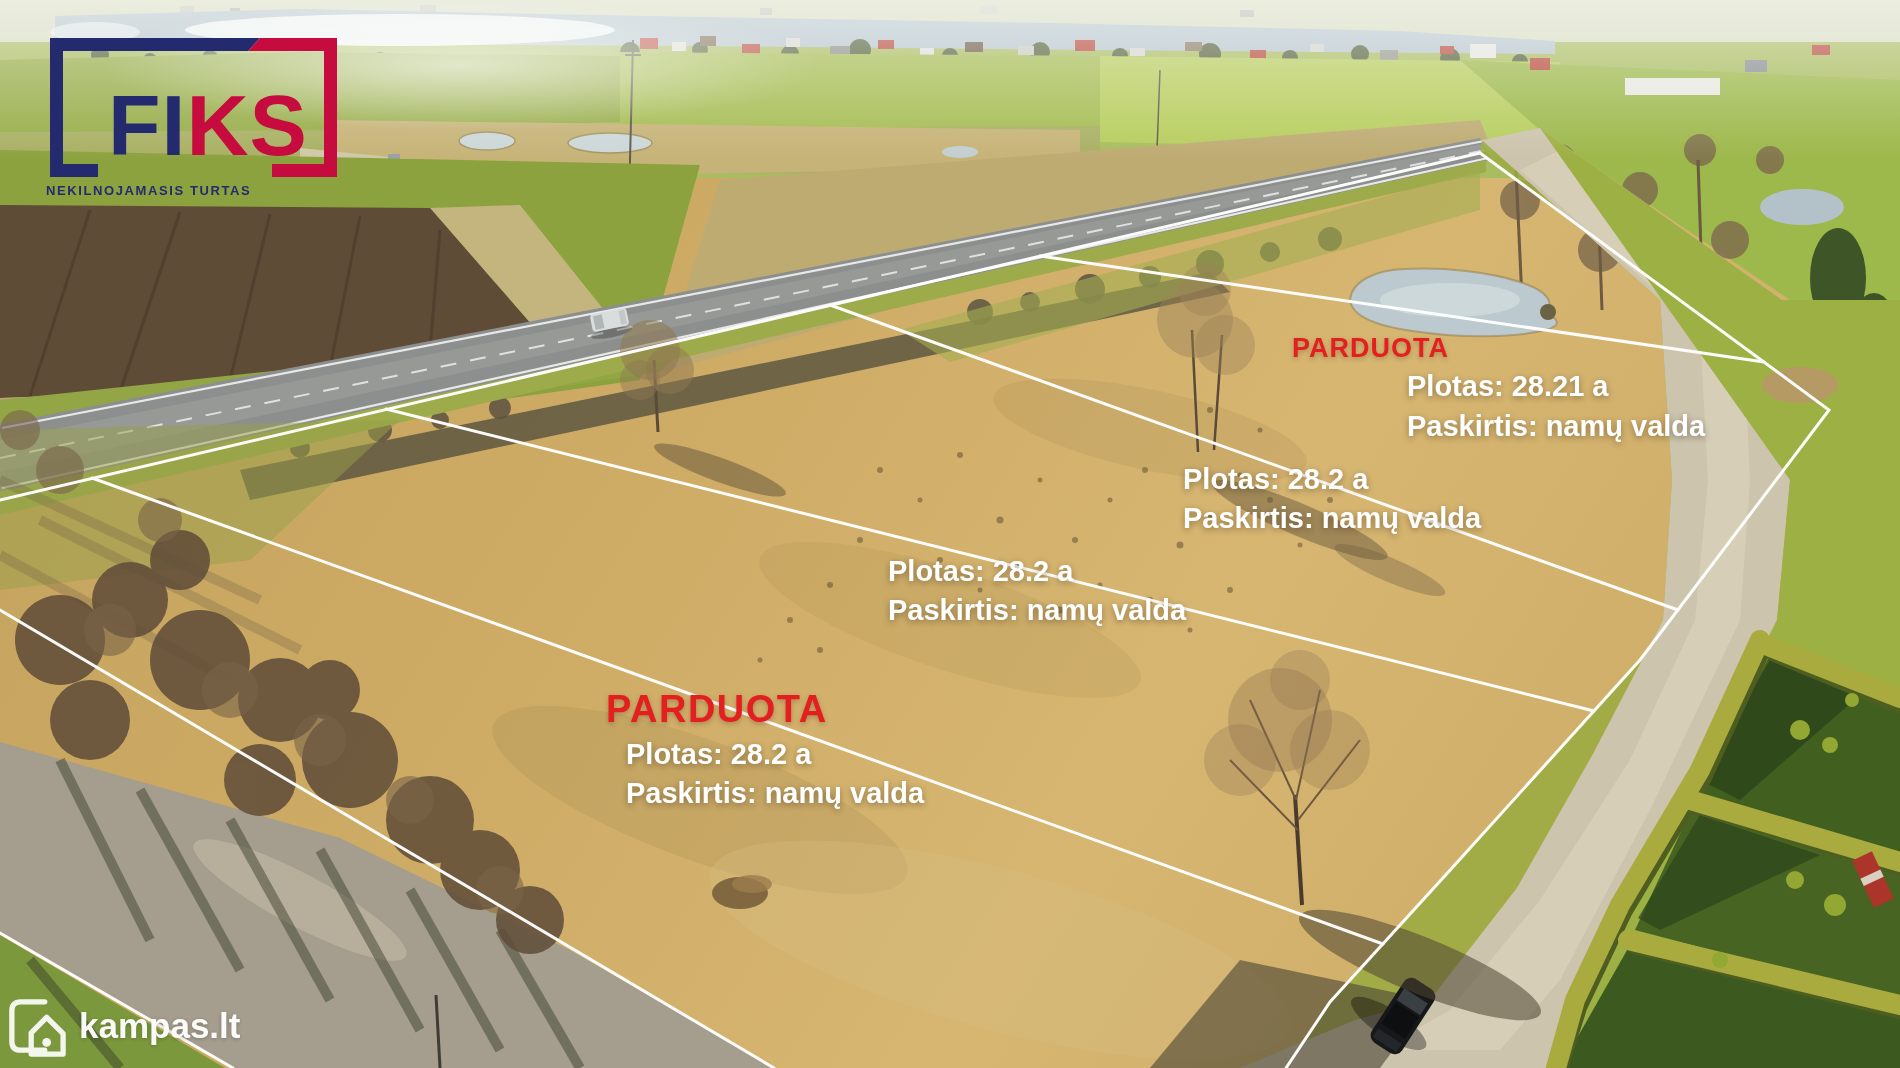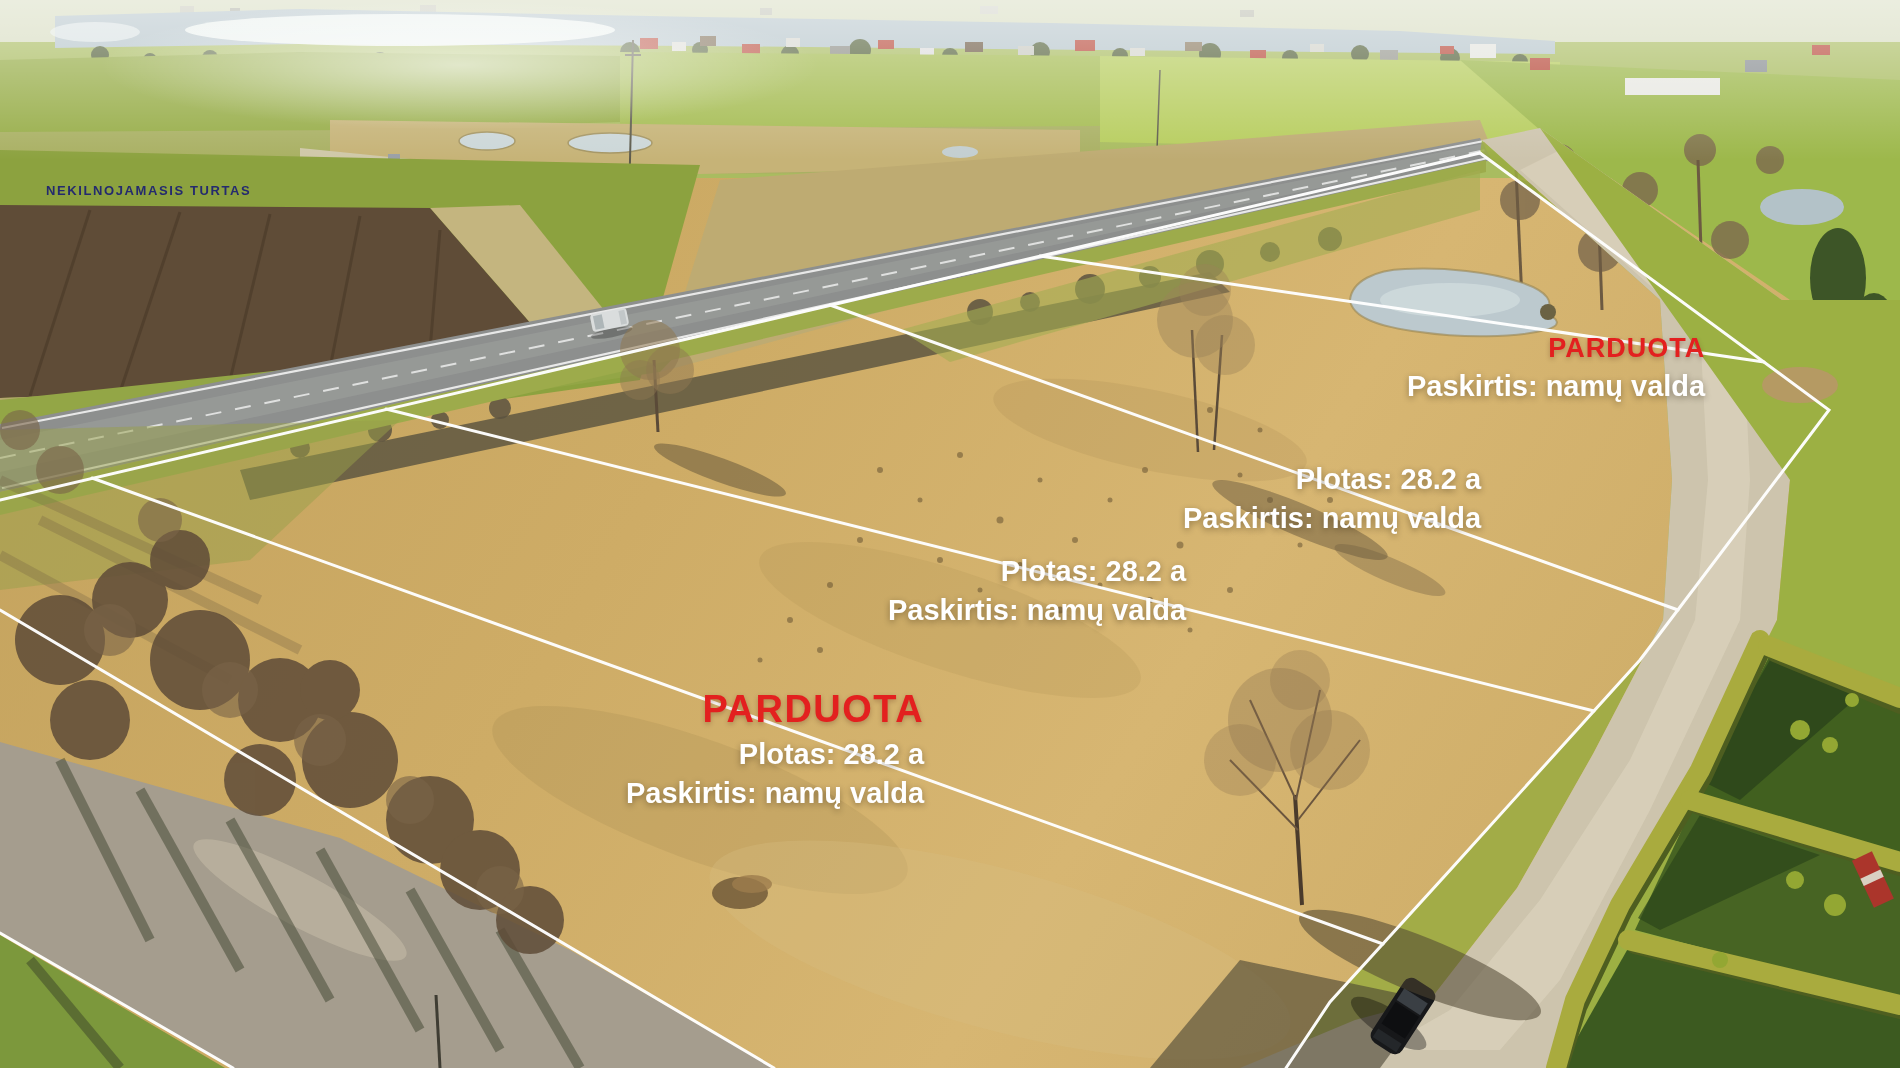--- a/index.html
+++ b/index.html
@@ -7,21 +7,21 @@
          font-family:"Liberation Sans",sans-serif;background:#c9a75e;}
   svg.scene{position:absolute;left:0;top:0;width:1900px;height:1068px;display:block;}
 
   
   .logo{position:absolute;left:38px;top:28px;width:320px;height:155px;}
   .tagline{position:absolute;left:46px;top:183px;font-size:13px;font-weight:bold;
            letter-spacing:1.6px;color:#242a6e;white-space:nowrap;}
 
   
   .tb{position:absolute;color:#fff;font-weight:bold;white-space:nowrap;line-height:1.05;
-      text-shadow:0 2px 6px rgba(35,22,0,.38);text-align:right;}
+      text-shadow:0 2px 6px rgba(35,22,0,.38);}
   .tb .status{font-size:27px;color:#e3201f;letter-spacing:1px;
       text-shadow:0 2px 5px rgba(60,0,0,.25);}
   .tb .area,.tb .purpose{font-size:29px;margin-top:9px;}
   .tb1{left:1292px;top:334px;}
   .tb1 .area,.tb1 .purpose{margin-left:115px;}
   .tb2{left:1183px;top:455px;}
   .tb3{left:888px;top:547px;}
   .tb4{left:606px;top:690px;}
   .tb4 .status{font-size:38px;letter-spacing:1.5px;}
   .tb4 .area,.tb4 .purpose{margin-left:20px;}
@@ -419,36 +419,58 @@
       <path d="M386,409 L1594,711"></path>
       <path d="M92,478 L1383,944"></path>
       <path d="M0,610 L774,1068"></path>
       <path d="M0,933 L233,1068"></path>
     </g>
 
     <rect x="0" y="0" width="1900" height="160" fill="url(#haze)"></rect>
     <rect x="100" y="0" width="720" height="130" fill="url(#glare)" opacity="0.7"></rect>
   </svg>
 
+  <div class="logo">
+    <svg viewBox="0 0 320 155" width="320" height="155">
+      <rect x="12" y="10" width="13" height="139" fill="#242a6e"></rect>
+      <polygon points="12,10 222,10 210,23 12,23" fill="#242a6e"></polygon>
+      <polygon points="222,10 299,10 299,23 210,23" fill="#c60b3e"></polygon>
+      <rect x="286" y="10" width="13" height="139" fill="#c60b3e"></rect>
+      <rect x="12" y="136" width="48" height="13" fill="#242a6e"></rect>
+      <rect x="234" y="136" width="65" height="13" fill="#c60b3e"></rect>
+      <text x="70" y="127" font-family="Liberation Sans, sans-serif" font-weight="bold" font-size="86" letter-spacing="1"><tspan fill="#242a6e">FI</tspan><tspan fill="#c60b3e">KS</tspan></text>
+    </svg>
+  </div>
   <div class="tagline">NEKILNOJAMASIS TURTAS</div>
 
   <div class="tb tb1">
     <div class="status">PARDUOTA</div>
+    <div class="area">Plotas: 28.21 a</div>
     <div class="purpose">Paskirtis: namų valda</div>
   </div>
   <div class="tb tb2">
     <div class="status"></div>
     <div class="area">Plotas: 28.2 a</div>
     <div class="purpose">Paskirtis: namų valda</div>
   </div>
   <div class="tb tb3">
     <div class="status"></div>
     <div class="area">Plotas: 28.2 a</div>
     <div class="purpose">Paskirtis: namų valda</div>
   </div>
   <div class="tb tb4">
     <div class="status">PARDUOTA</div>
     <div class="area">Plotas: 28.2 a</div>
     <div class="purpose">Paskirtis: namų valda</div>
   </div>
 
+  <div class="watermark">
+    <svg width="58" height="64" viewBox="0 0 60 66">
+      <g fill="none" stroke="#ffffff" stroke-width="5.5" stroke-linejoin="round" stroke-linecap="round" opacity="0.95">
+        <path d="M38,8 H13 Q4,8 4,17 V49 Q4,58 13,58 H38"></path>
+        <path d="M24,40 L40,24 L57,41 V62 H24 Z"></path>
+      </g>
+      <circle cx="40" cy="50" r="4.5" fill="#ffffff" opacity="0.95"></circle>
+    </svg>
+    <div class="wm-text">kampas.lt</div>
+  </div>
 
 </div>
 
 </body></html>

